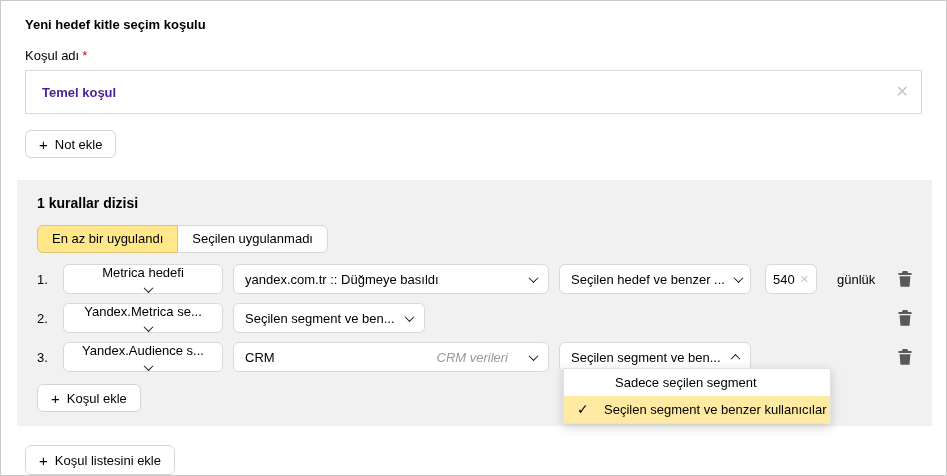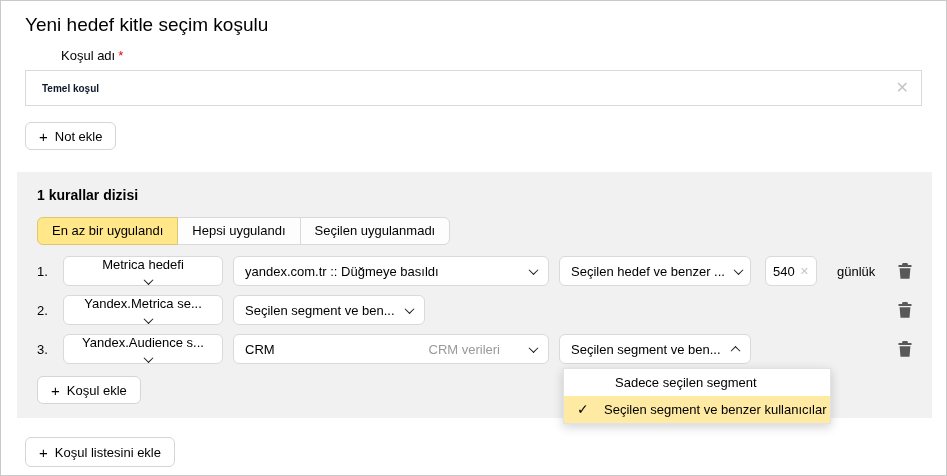--- a/index.html
+++ b/index.html
@@ -9,29 +9,29 @@
     font-size: 13px; color:#000;
   }
   .page {
     position: relative;
     width: 947px; height: 476px;
     background: #fff;
     border: 1px solid #c9c9c9;
     overflow: hidden;
     padding: 14px 24px 0 24px;
   }
-  .page-title { font-size: 19px; font-weight: 400; line-height: 20px; }
-  .field-label { margin-top: 13px; font-size: 13px; line-height: 15px; color:#000;margin-left:36px; }
+  .page-title { font-size: 13px; font-weight: 700; line-height: 20px; }
+  .field-label { margin-top: 13px; font-size: 13px; line-height: 15px; color:#000; }
   .req { color: var(--red, #f00); margin-left: 3px; }
 
   .name-input-wrap { position: relative; margin-top: 7px; }
   .name-input {
-    width: 100%; height: 36px;
+    width: 100%; height: 44px;
     border: 1px solid #d9d9d9; border-radius: 0;
-    font-family: inherit; font-size: 10px; font-weight: 700; color:#0f172a;
+    font-family: inherit; font-size: 13px; font-weight: 700; color:#4c1d95;
     padding: 0 40px 0 16px; outline: none; background:#fff;
   }
   .input-clear {
     position: absolute; right: 13px; top: 50%; transform: translateY(-50%);
     color: #c6c6c6; font-size: 16px; line-height: 16px; cursor: pointer;
   }
 
   .btn {
     display: inline-flex; align-items: center; gap: 7px;
     height: 28px; padding: 0 13px;
@@ -68,21 +68,21 @@
   .row-num { width: 26px; color: #000; }
   .select {
     height: 30px; background: #fff;
     border: 1px solid #d9d9d9; border-radius: 6px;
     display: flex; align-items: center; justify-content: space-between;
     padding: 0 11px; cursor: pointer; white-space: nowrap; overflow: hidden;
   }
   .sel-type { width: 160px; flex-direction: column; }
   .sel-value { width: 316px; margin-left: 10px; }
   .sel-audience { width: 192px; margin-left: 10px; }
-  .sel-right { display: flex; align-items: center; gap: 20px; }
+  .sel-right { display: flex; align-items: center; gap: 12px; font-style: italic; }
   .hint { color: #999; }
   .chev {
     width: 7px; height: 7px; flex: 0 0 auto;
     border-right: 1.6px solid #1a1a1a; border-bottom: 1.6px solid #1a1a1a;
     transform: rotate(45deg) translate(-1px,-1px); margin-left: 10px;
   }
   .chev.up { transform: rotate(225deg) translate(-1px,-1px); }
 
   .days-box {
     width: 52px; height: 30px; margin-left: 14px;
@@ -129,21 +129,20 @@
   <button class="btn btn-add-note">
     <span class="plus">+</span>
     <span>Not ekle</span>
   </button>
 
   <div class="rules-panel">
     <div class="panel-header">1 kurallar dizisi</div>
 
     <div class="tabs">
       <div class="tab selected">En az bir uygulandı</div>
-      <div class="tab">Hepsi uygulandı</div>
       <div class="tab">Seçilen uygulanmadı</div>
     </div>
 
     <div class="rules-rows">
 
       <div class="rule-row">
         <span class="row-num">1.</span>
         <div class="select sel-type">
           <span>Metrica hedefi</span>
           <span class="chev"></span>

